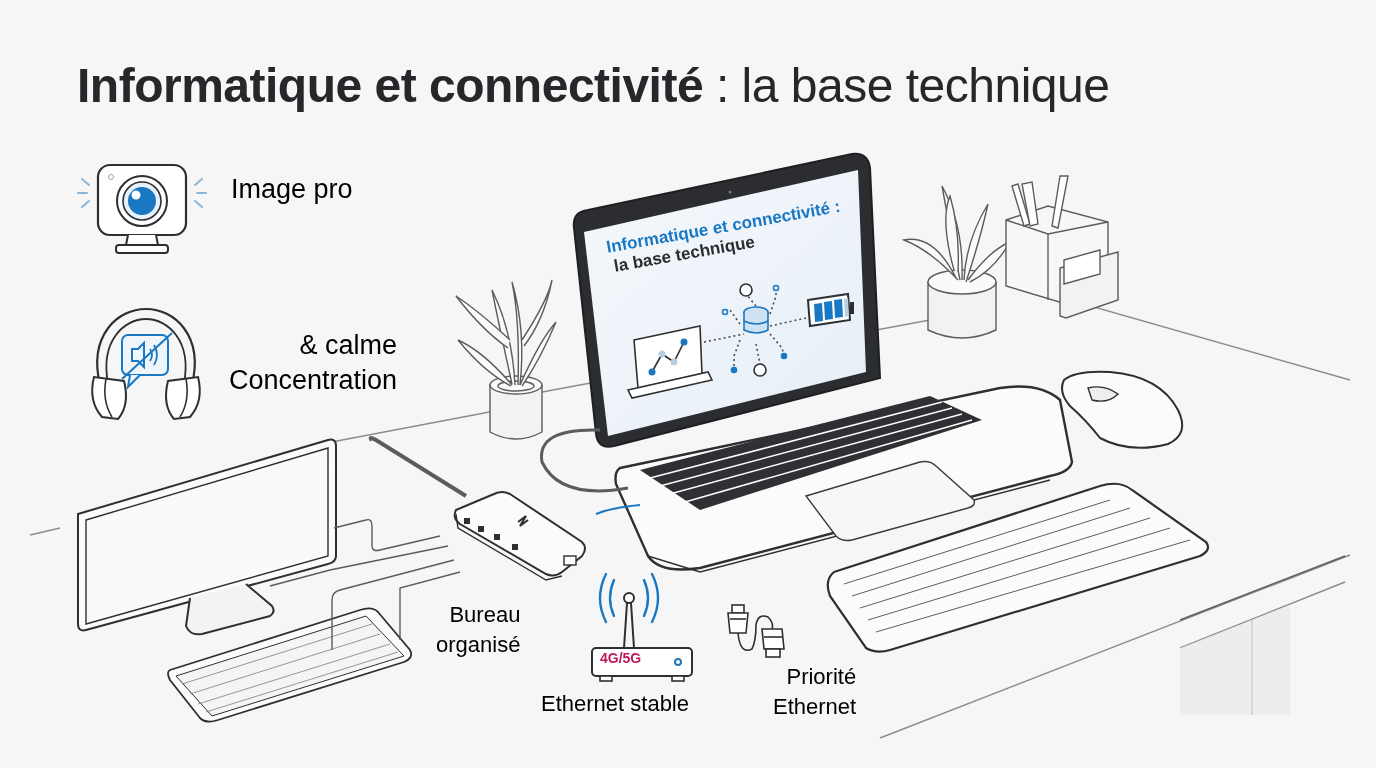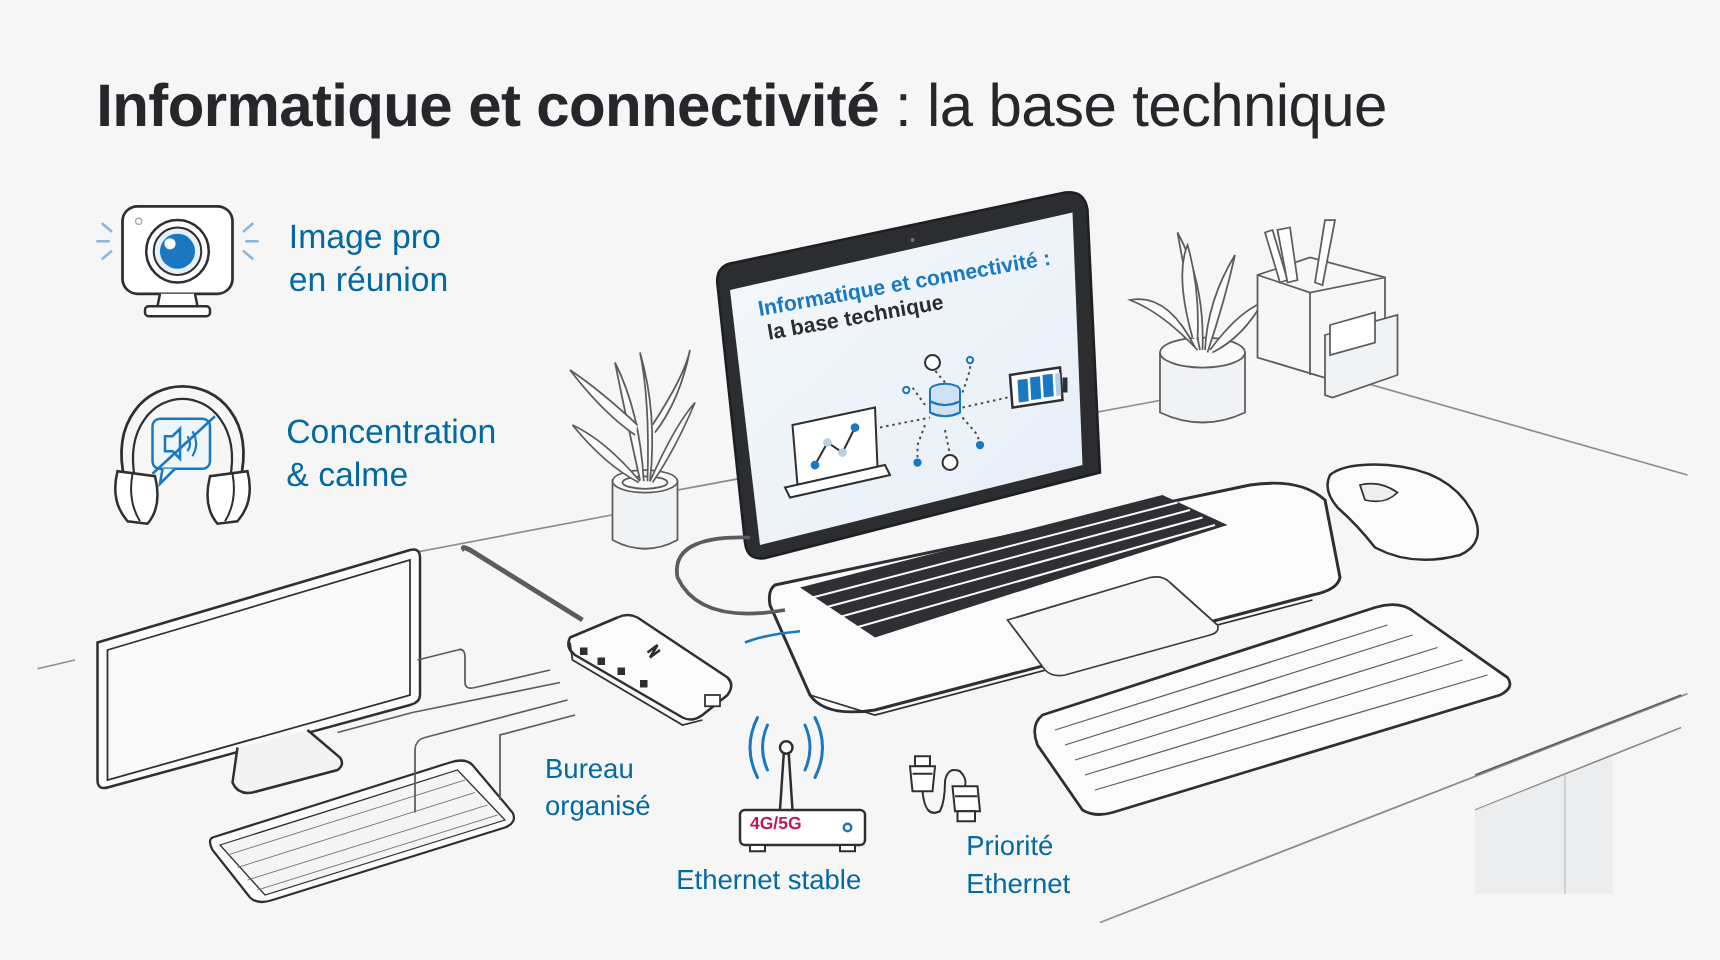--- a/index.html
+++ b/index.html
@@ -1,21 +1,21 @@
 <!DOCTYPE html>
 <html><head>
 <meta charset="utf-8">
 <style>
   html,body{margin:0;padding:0;}
   body{width:1376px;height:768px;overflow:hidden;background:#f6f6f6;font-family:"Liberation Sans",sans-serif;color:#26282b;position:relative;}
   .scene{position:absolute;left:0;top:0;width:1376px;height:768px;}
   .title{position:absolute;left:77px;top:56px;font-size:48px;letter-spacing:-0.5px;white-space:nowrap;line-height:60px;color:#25272a;}
   .title .b{font-weight:700;}
   .title .m{font-weight:400;}
-  .label{position:absolute;font-size:27px;line-height:35px;color:#0369a1;white-space:nowrap;}
+  .label{position:absolute;font-size:27px;line-height:35px;color:#000000;white-space:nowrap;text-align:right;}
   .label.sm{font-size:22px;line-height:30px;}
   .label span{display:block;}
   .screen-title{position:absolute;left:605px;top:238px;width:270px;transform:rotate(-10deg);transform-origin:left top;white-space:nowrap;}
   .screen-title .l1{font-size:17px;font-weight:700;color:#1a78c2;display:block;line-height:20px;}
   .screen-title .l2{font-size:17px;font-weight:700;color:#2a2c2f;display:block;line-height:20px;margin-left:4px;}
   .badge{position:absolute;font-size:14px;font-weight:700;color:#be185d;}
 </style>
 </head>
 <body>
 
@@ -255,26 +255,25 @@
 
   <div class="screen-title">
     <span class="l1">Informatique et connectivité :</span>
     <span class="l2">la base technique</span>
   </div>
 
   <div class="badge" style="left:600px;top:650px;">4G/5G</div>
 
   <div class="label" style="left:231px;top:172px;">
     <span>Image pro</span>
-    <span>en réunion</span>
   </div>
 
   <div class="label" style="left:229px;top:328px;">
+    <span>&amp; calme</span>
     <span>Concentration</span>
-    <span>&amp; calme</span>
   </div>
 
   <div class="label sm" style="left:436px;top:600px;">
     <span>Bureau</span>
     <span>organisé</span>
   </div>
 
   <div class="label sm" style="left:541px;top:689px;">
     <span>Ethernet stable</span>
   </div>

